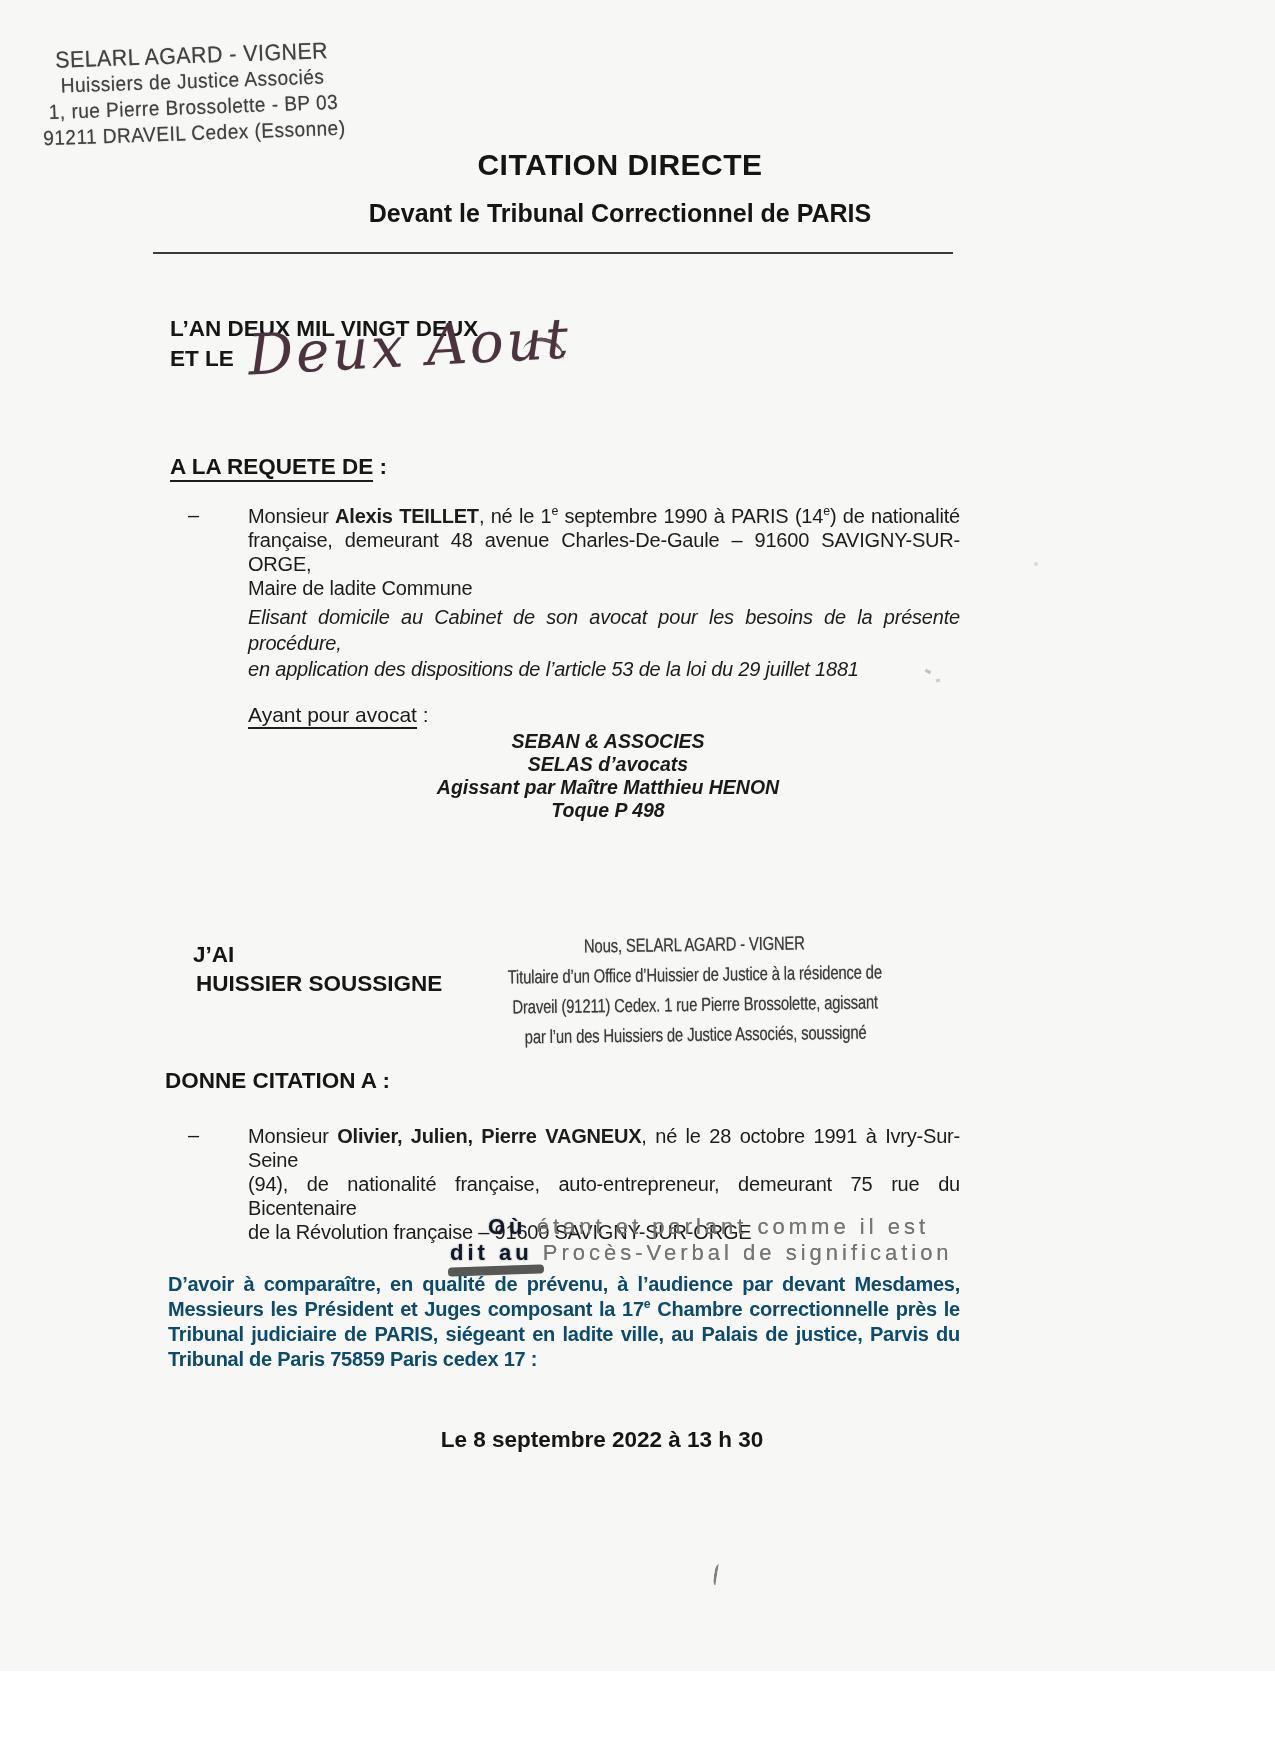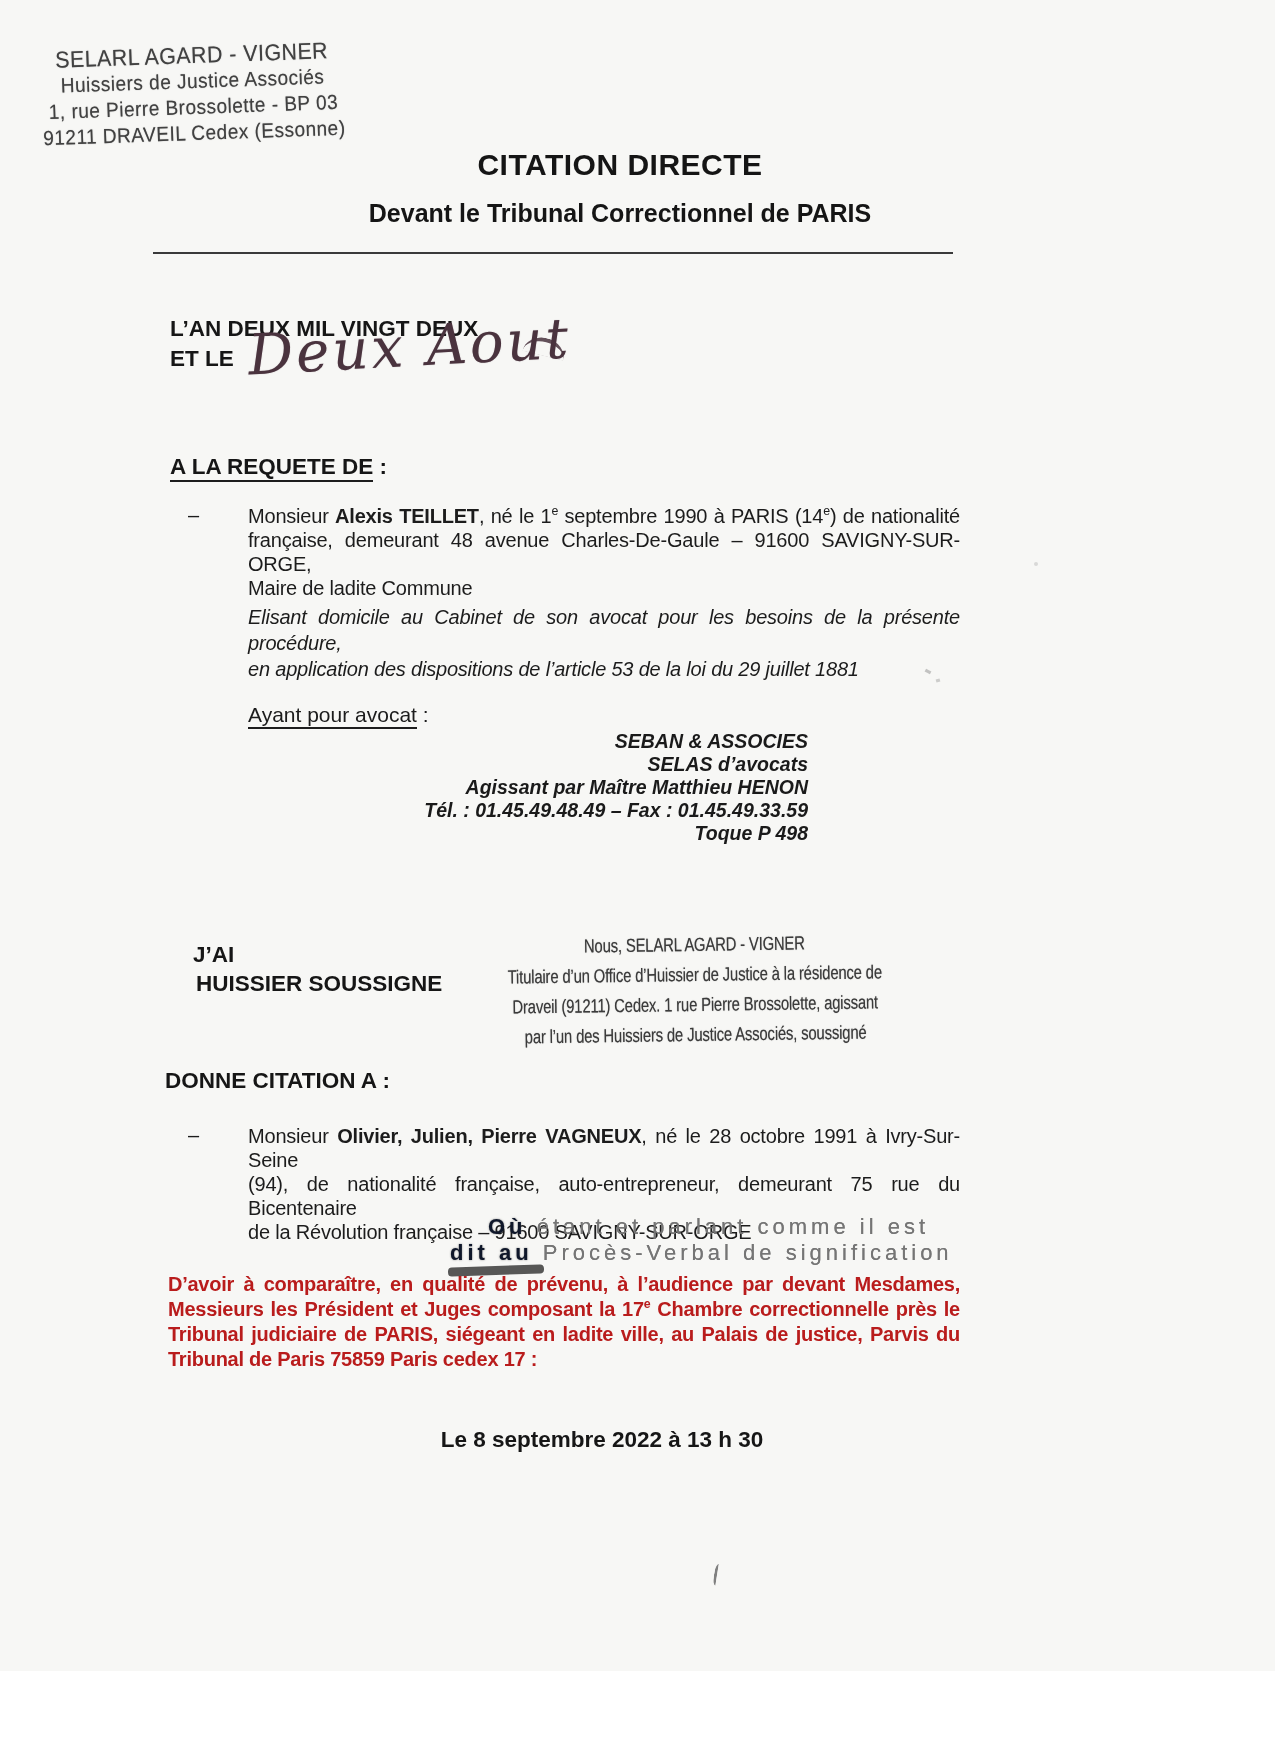--- a/index.html
+++ b/index.html
@@ -41,38 +41,38 @@
   }
   
   .body-line{font-size:20px;line-height:24px;letter-spacing:-.2px;}
   .jfull{text-align:justify;text-align-last:justify;}
   .bullet-dash{font-size:20px;}
   .par-indent{left:248px;width:712px;}
   .italic-par{font-style:italic;}
   .sup{font-size:.62em;vertical-align:super;line-height:0;}
   
   .avocat-block{
-    left:408px;top:730px;width:400px;text-align:right;
+    left:408px;top:730px;width:400px;text-align:center;
     font-size:19.5px;font-weight:bold;font-style:italic;line-height:23px;color:#1a1a1a;
   }
   
   .stamp-huissier{
     left:435px;top:930px;width:520px;text-align:center;
     font-size:19px;line-height:30px;color:#3b3b3b;letter-spacing:-.2px;
     transform:rotate(-.8deg) scaleX(.78);transform-origin:center;
     text-shadow:0 0 1px rgba(60,60,60,.6);
   }
   
   .ou-line{font-size:22px;letter-spacing:4px;color:#757575;white-space:nowrap;
     text-shadow:0 0 .6px rgba(110,110,110,.8);}
   .ou-bold{color:#0f172a;font-weight:bold;text-shadow:0 0 2px rgba(40,40,40,.55);}
   .dit-smudge{left:448px;top:1266px;width:96px;height:9px;background:#2e2e2e;
     border-radius:4px;transform:rotate(-2deg);opacity:.8;}
   
-  .compar-line{font-size:20px;font-weight:bold;line-height:25px;letter-spacing:-.25px;color:#b91c1c;}
+  .compar-line{font-size:20px;font-weight:bold;line-height:25px;letter-spacing:-.25px;color:#0c4a6e;}
   
   .art1{left:714px;top:1564px;width:4px;height:22px;border-left:3px solid #4f4f4f;
     border-radius:45%;transform:rotate(9deg);opacity:.7;}
   .art2{left:925px;top:670px;width:6px;height:3px;background:#8d8d8d;opacity:.5;transform:rotate(28deg);}
   .art3{left:936px;top:679px;width:4px;height:3px;background:#9a9a9a;opacity:.45;transform:rotate(-15deg);}
   .art4{left:1034px;top:562px;width:4px;height:4px;background:#a0a0a0;opacity:.35;border-radius:50%;}
   .bottom-white{left:0;top:1671px;width:1275px;height:83px;background:#ffffff;}
 </style>
 </head>
 <body>
@@ -110,21 +110,20 @@
     <div class="body-line jfull" style="line-height:26px;">Elisant domicile au Cabinet de son avocat pour les besoins de la présente procédure,</div>
     <div class="body-line" style="line-height:26px;">en application des dispositions de l’article 53 de la loi du 29 juillet 1881</div>
   </div>
 
   <div class="abs" style="left:248px;top:703px;font-size:21px;"><span class="u" style="border-bottom-width:2px;">Ayant pour avocat</span><span> :</span></div>
 
   <div class="abs avocat-block">
     <div>SEBAN &amp; ASSOCIES</div>
     <div>SELAS d’avocats</div>
     <div>Agissant par Maître Matthieu HENON</div>
-    <div>Tél. : 01.45.49.48.49 – Fax : 01.45.49.33.59</div>
     <div>Toque P 498</div>
   </div>
 
   <div class="abs h-bold" style="left:165px;top:942px;margin-left:28px;">J’AI</div>
   <div class="abs h-bold" style="left:165px;top:971px;margin-left:31px;">HUISSIER SOUSSIGNE</div>
 
   <div class="abs stamp-huissier">
     <div>Nous, SELARL AGARD - VIGNER</div>
     <div>Titulaire d’un Office d’Huissier de Justice à la résidence de</div>
     <div>Draveil (91211) Cedex. 1 rue Pierre Brossolette, agissant</div>

